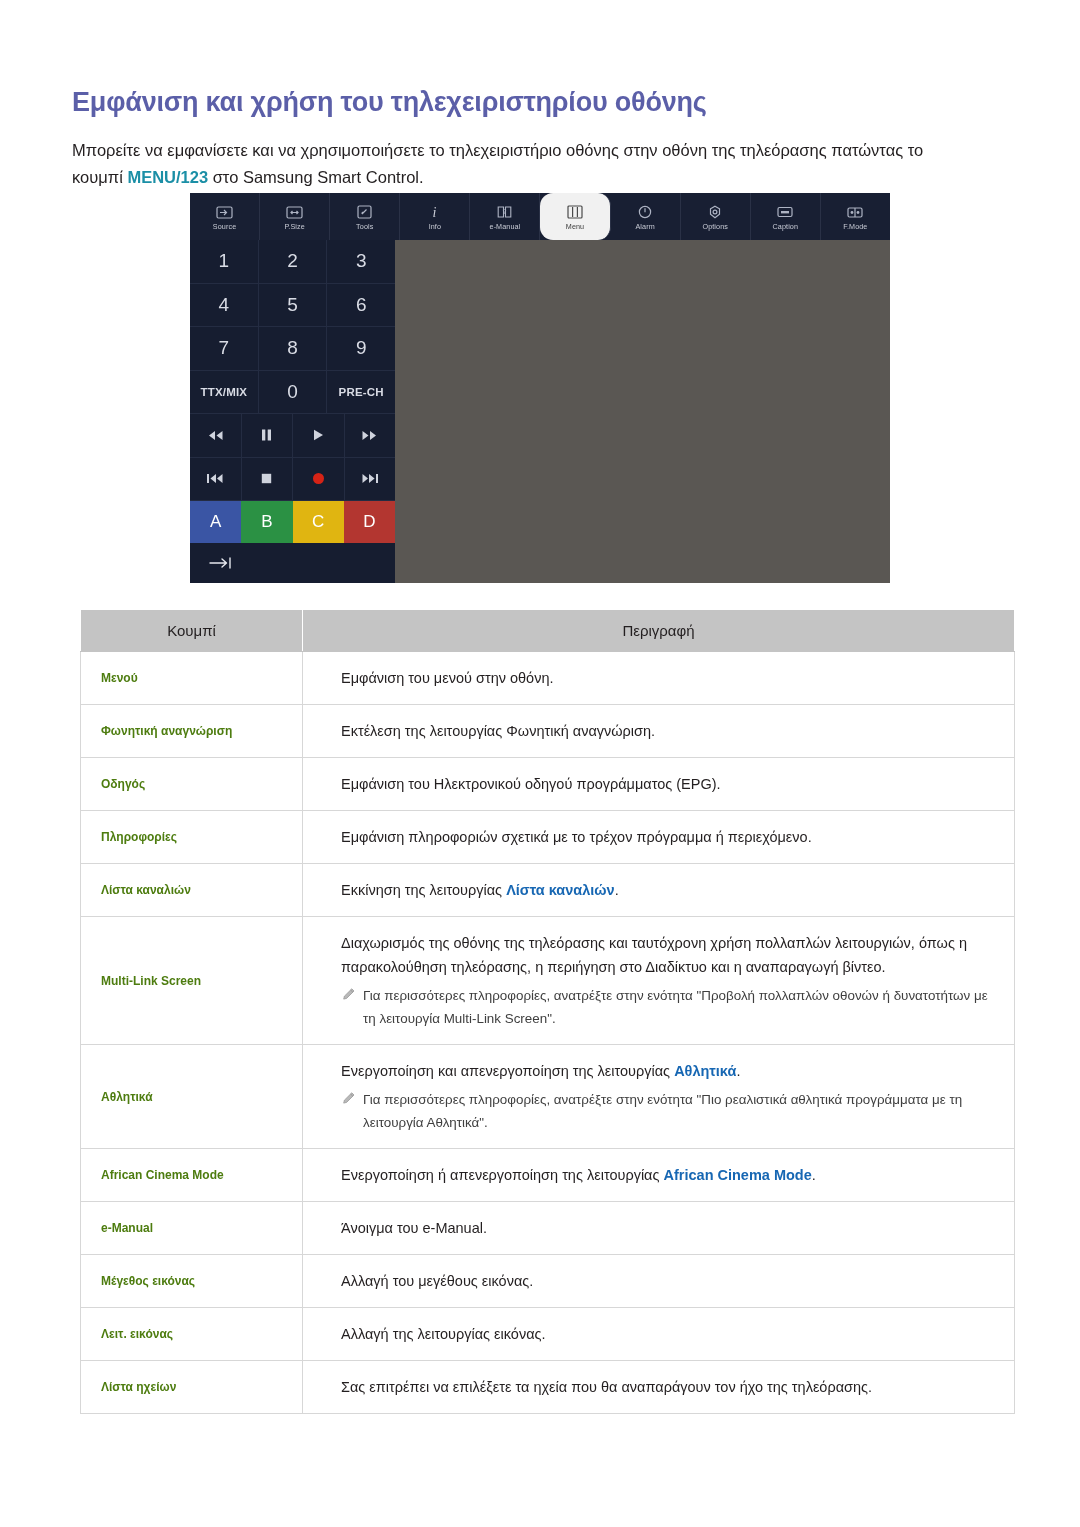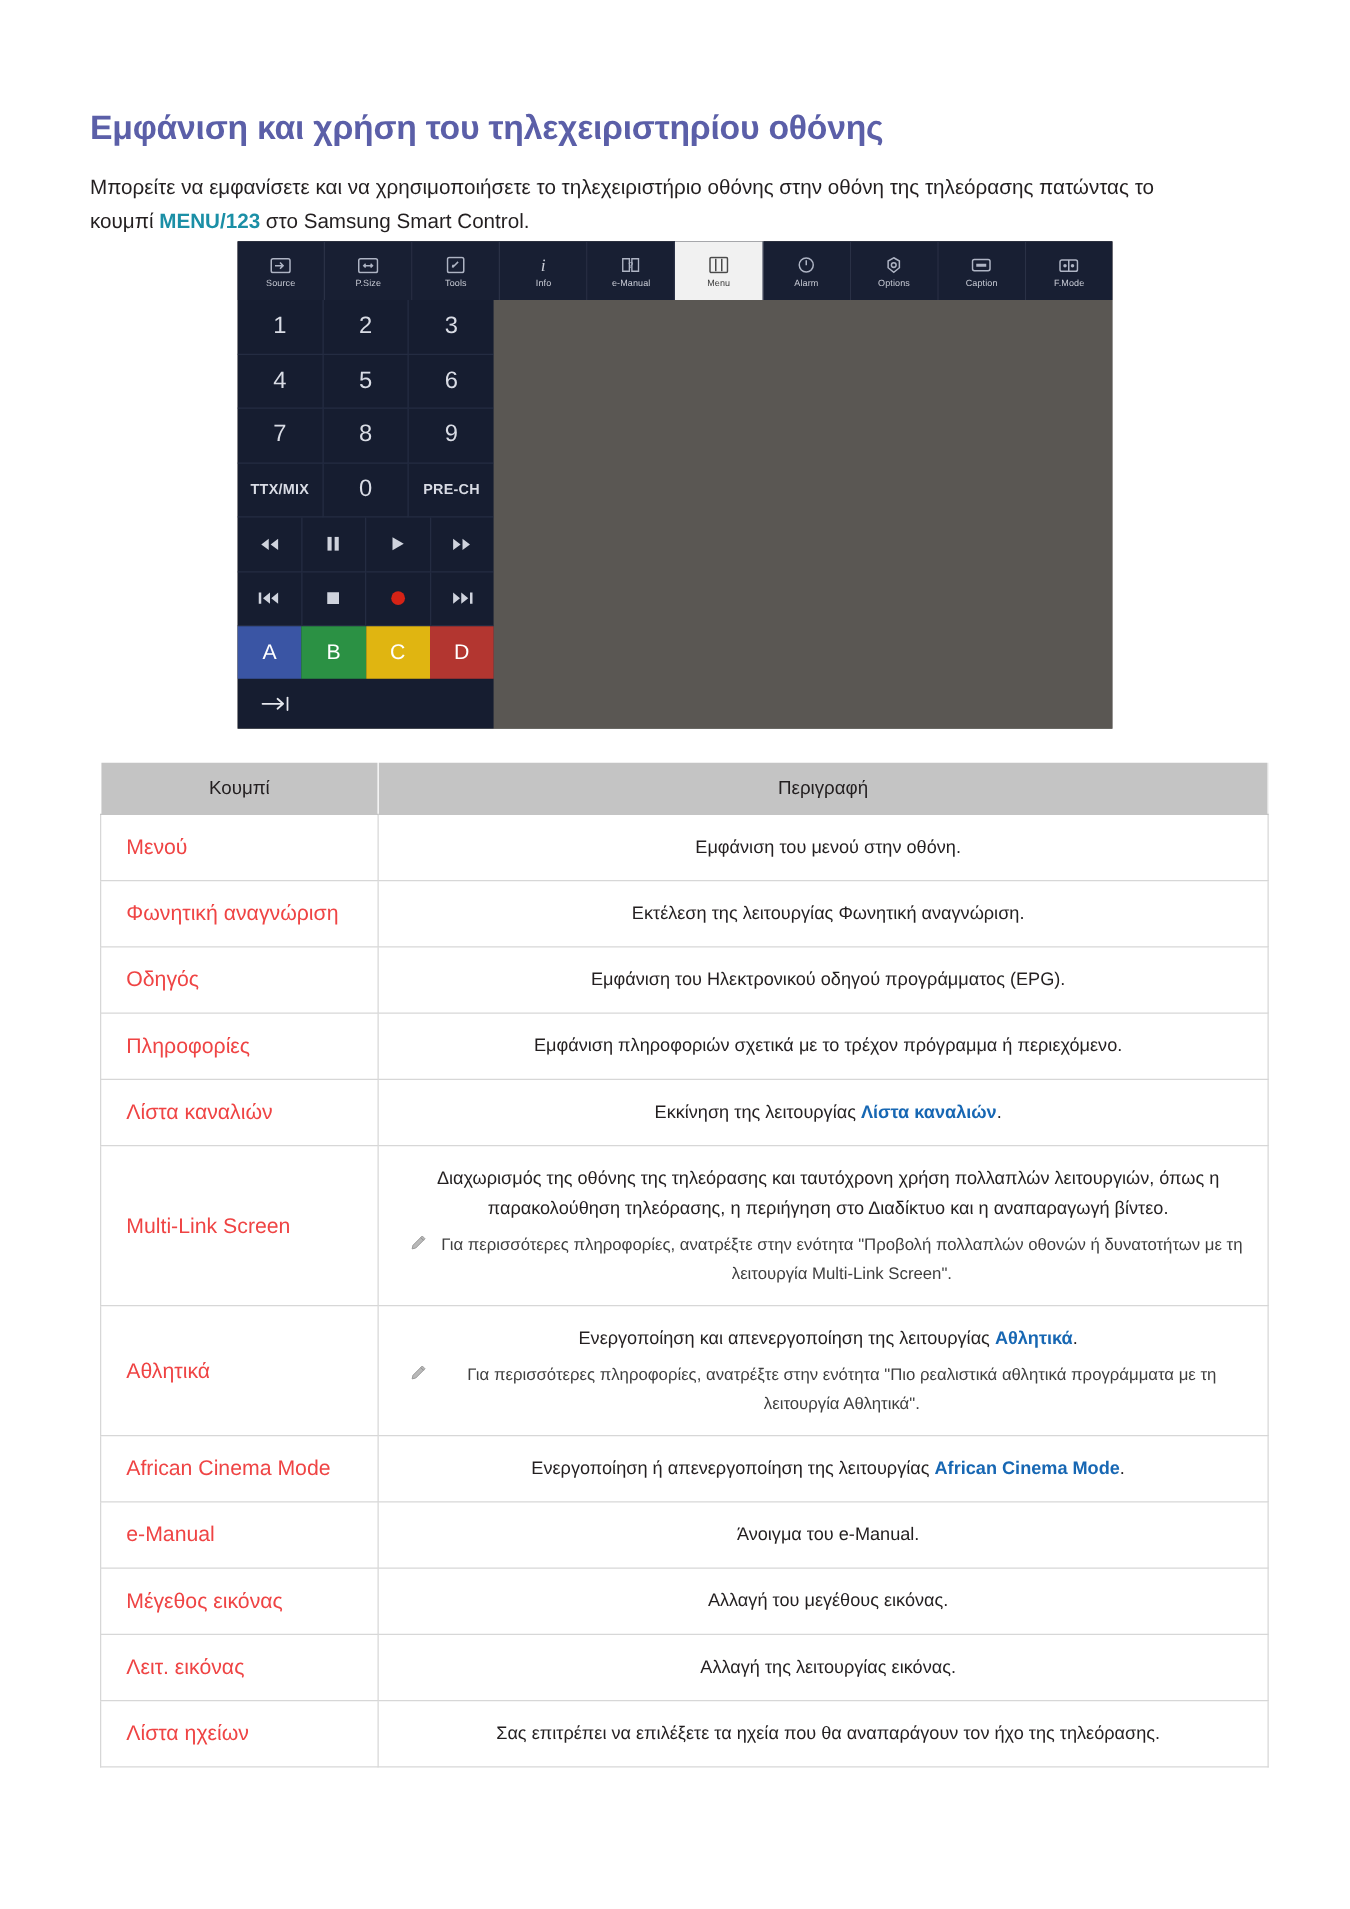--- a/index.html
+++ b/index.html
@@ -76,20 +76,21 @@
     flex-direction: column;
     align-items: center;
     justify-content: center;
     color: #c9ccd6;
     position: relative;
   }
   .tb-item:last-child { border-right: none; }
   .tb-item.active {
     background: #f1f1f1;
     color: #3a3a3a;
+    border-radius: 13px;
   }
   .tb-ico {
     height: 19px;
     display: flex;
     align-items: center;
     justify-content: center;
     margin-bottom: 1px;
   }
   .tb-ico svg { display: block; }
   .tb-lbl {
@@ -198,26 +199,26 @@
     border-top: 1px solid #d7d7d7;
     border-bottom: 1px solid #d7d7d7;
     border-left: 1px solid #d7d7d7;
     border-right: 1px solid #d7d7d7;
     padding: 14px 16px;
     vertical-align: middle;
     line-height: 24px;
     color: #231f20;
   }
   .tbl td.btn-cell {
-    color: #ef4444;
-    font-weight: normal;
-    font-size: 17px;
+    color: #4d7c0f;
+    font-weight: bold;
+    font-size: 12px;
     padding-left: 20px;
   }
-  .tbl td.desc-cell { padding-left: 24px; text-align: center; }
+  .tbl td.desc-cell { padding-left: 38px; }
   .link {
     color: #1767b3;
     font-weight: bold;
   }
   .note {
     display: block;
     margin-top: 5px;
     color: #3f3f3f;
     font-size: 13.4px;
     line-height: 23px;

